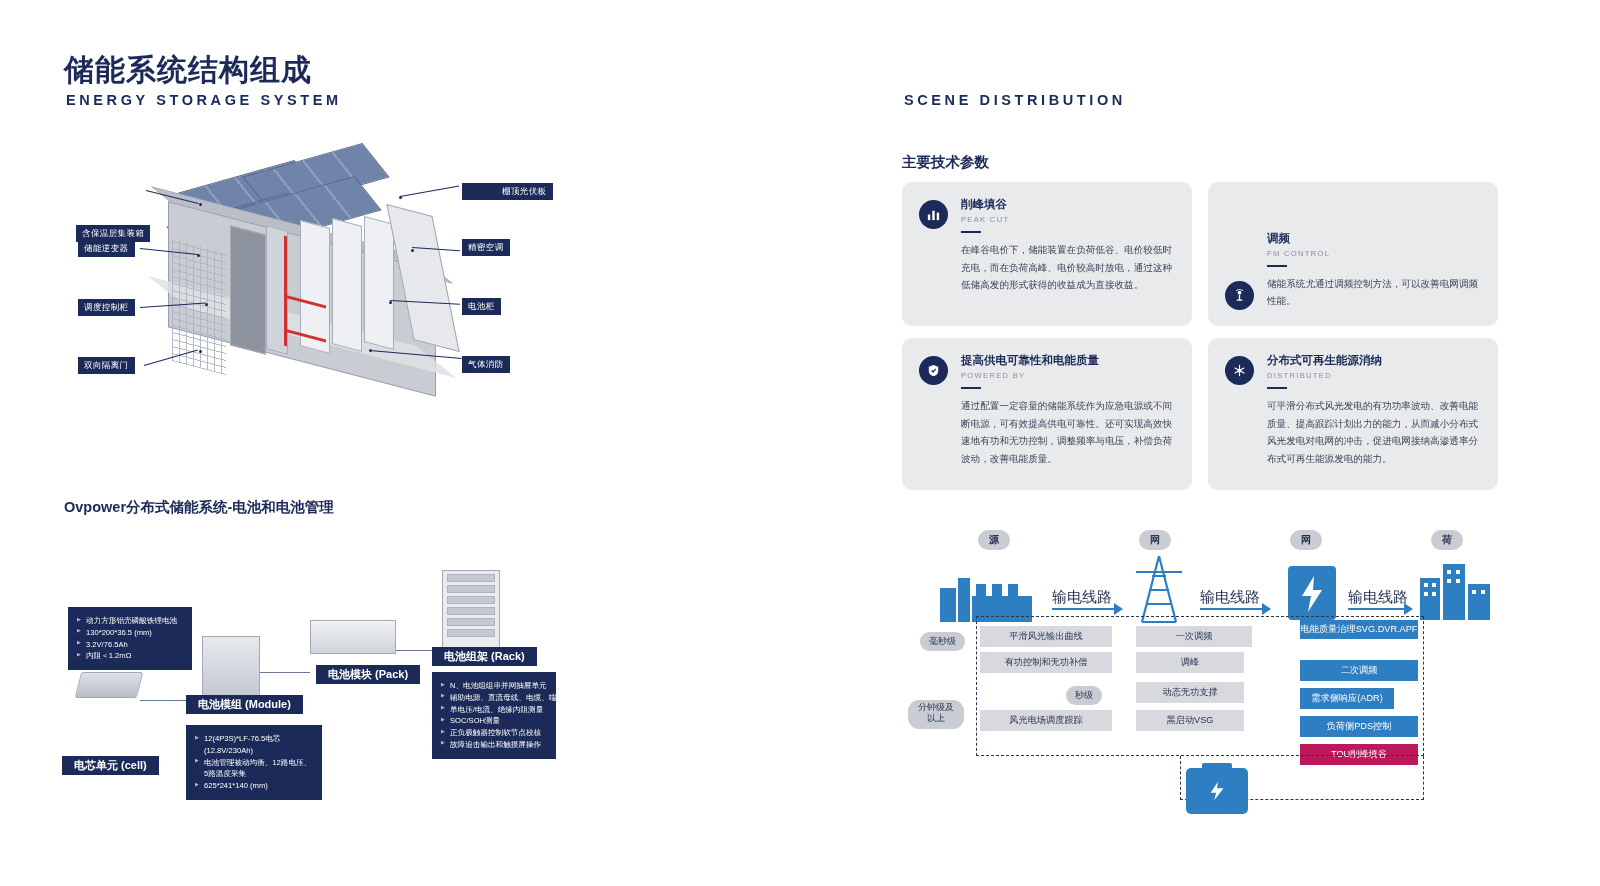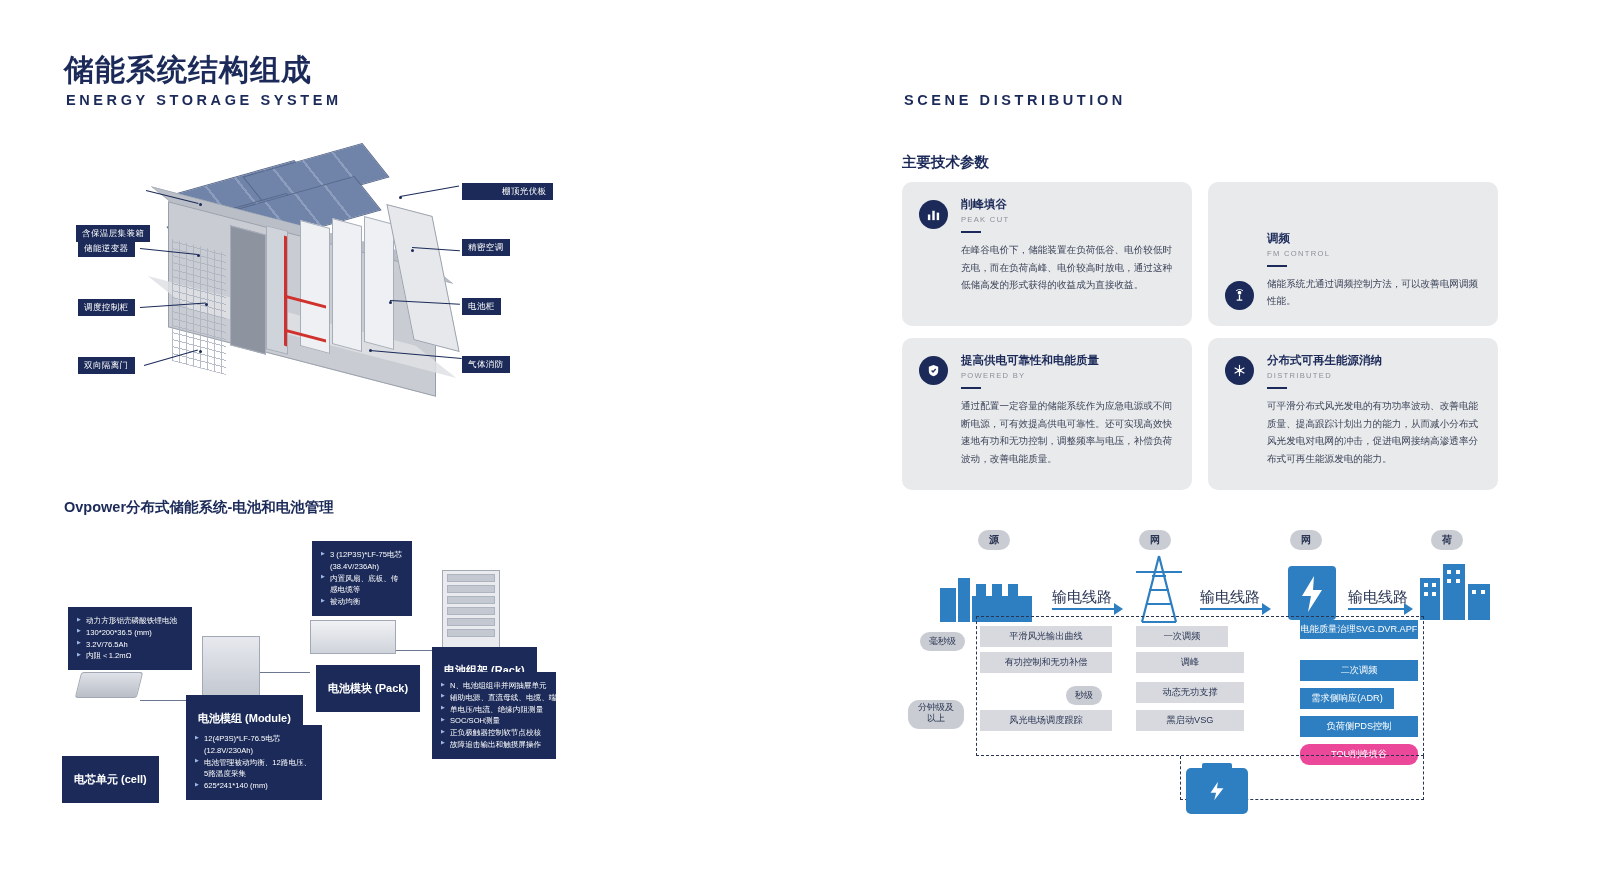--- a/index.html
+++ b/index.html
@@ -159,21 +159,21 @@
     content: "▶";
     position: absolute; left: 0; top: 0.5px;
     font-size: 5px; color: #9fb7e6;
   }
   .bname {
     position: absolute;
     background: #1b2a58;
     color: #fff;
     font-size: 11px;
     font-weight: bold;
-    padding: 16px 12px;
+    padding: 2px 12px;
     white-space: nowrap;
   }
   .obj { position: absolute; }
   .cell3d {
     width: 62px; height: 26px;
     background: linear-gradient(180deg,#dfe2e7,#b9bec7);
     border: 1px solid #a3a9b4;
     border-radius: 3px;
     transform: skewX(-14deg);
   }
@@ -271,21 +271,21 @@
   }
   .pill {
     position: absolute;
     font-size: 9.2px;
     padding: 4px 0;
     text-align: center;
     color: #2a3553;
     background: #e3e5e9;
   }
   .pill.blue { background: #2d7fc1; color: #fff; }
-  .pill.dark { background: #ec4899; color: #fff; border-radius: 9px; }
+  .pill.dark { background: #be185d; color: #fff; }
   .pill.grey { background: #d7d9de; }
   .tag {
     position: absolute;
     background: #c9ccd2;
     color: #2a3553;
     font-size: 9px;
     border-radius: 11px;
     padding: 3px 9px;
     font-family: Liberation Mono, monospace;
   }
@@ -404,25 +404,20 @@
   <div class="bcard" style="left:186px; top:725px; width:136px;">
     <div class="li" style="white-space:normal">12(4P3S)*LF-76.5电芯 (12.8V/230Ah)</div>
     <div class="li" style="white-space:normal">电池管理被动均衡、12路电压、5路温度采集</div>
     <div class="li">625*241*140 (mm)</div>
   </div>
 
   <div class="obj" style="left:310px; top:620px;">
       <div class="pack3d"></div>
     </div>
   <div class="bname" style="left:316px; top:665px;">电池模块 (Pack)</div>
-  <div class="bcard" style="left:312px; top:541px; width:100px;">
-    <div class="li" style="white-space:normal">3 (12P3S)*LF-75电芯 (38.4V/236Ah)</div>
-    <div class="li" style="white-space:normal">内置风扇、底板、传感电缆等</div>
-    <div class="li">被动均衡</div>
-  </div>
 
   <div class="obj" style="left:442px; top:570px;">
     <div class="rack3d">
       <div class="shelf"></div>
         <div class="shelf"></div>
         <div class="shelf"></div>
       <div class="shelf"></div>
         <div class="shelf"></div>
         <div class="shelf"></div>
     </div>
@@ -579,21 +574,21 @@
     <div class="arrow-r" style="left:524px; top:83px;"></div>
 
     <div class="tag" style="left:40px; top:112px;">毫秒级</div>
     <div class="tag" style="left:186px; top:166px;">秒级</div>
     <div class="tag" style="left:28px; top:180px; width:56px; line-height:1.25; text-align:center;">分钟级及以上</div>
 
     <div class="pill grey" style="left:100px; top:106px; width:132px;">平滑风光输出曲线</div>
     <div class="pill grey" style="left:100px; top:132px; width:132px;">有功控制和无功补偿</div>
     <div class="pill grey" style="left:100px; top:190px; width:132px;">风光电场调度跟踪</div>
 
-    <div class="pill grey" style="left:256px; top:106px; width:92px;">一次调频</div>
+    <div class="pill grey" style="left:256px; top:106px; width:116px;">一次调频</div>
     <div class="pill grey" style="left:256px; top:132px; width:108px;">调峰</div>
     <div class="pill grey" style="left:256px; top:162px; width:108px;">动态无功支撑</div>
     <div class="pill grey" style="left:256px; top:190px; width:108px;">黑启动VSG</div>
 
     <div class="pill blue" style="left:420px; top:100px; width:118px; line-height:1.2;">电能质量治理SVG.DVR.APF</div>
     <div class="pill blue" style="left:420px; top:140px; width:118px;">二次调频</div>
     <div class="pill blue" style="left:420px; top:168px; width:94px;">需求侧响应(ADR)</div>
     <div class="pill blue" style="left:420px; top:196px; width:118px;">负荷侧PDS控制</div>
     <div class="pill dark" style="left:420px; top:224px; width:118px;">TOU削峰填谷</div>
 

